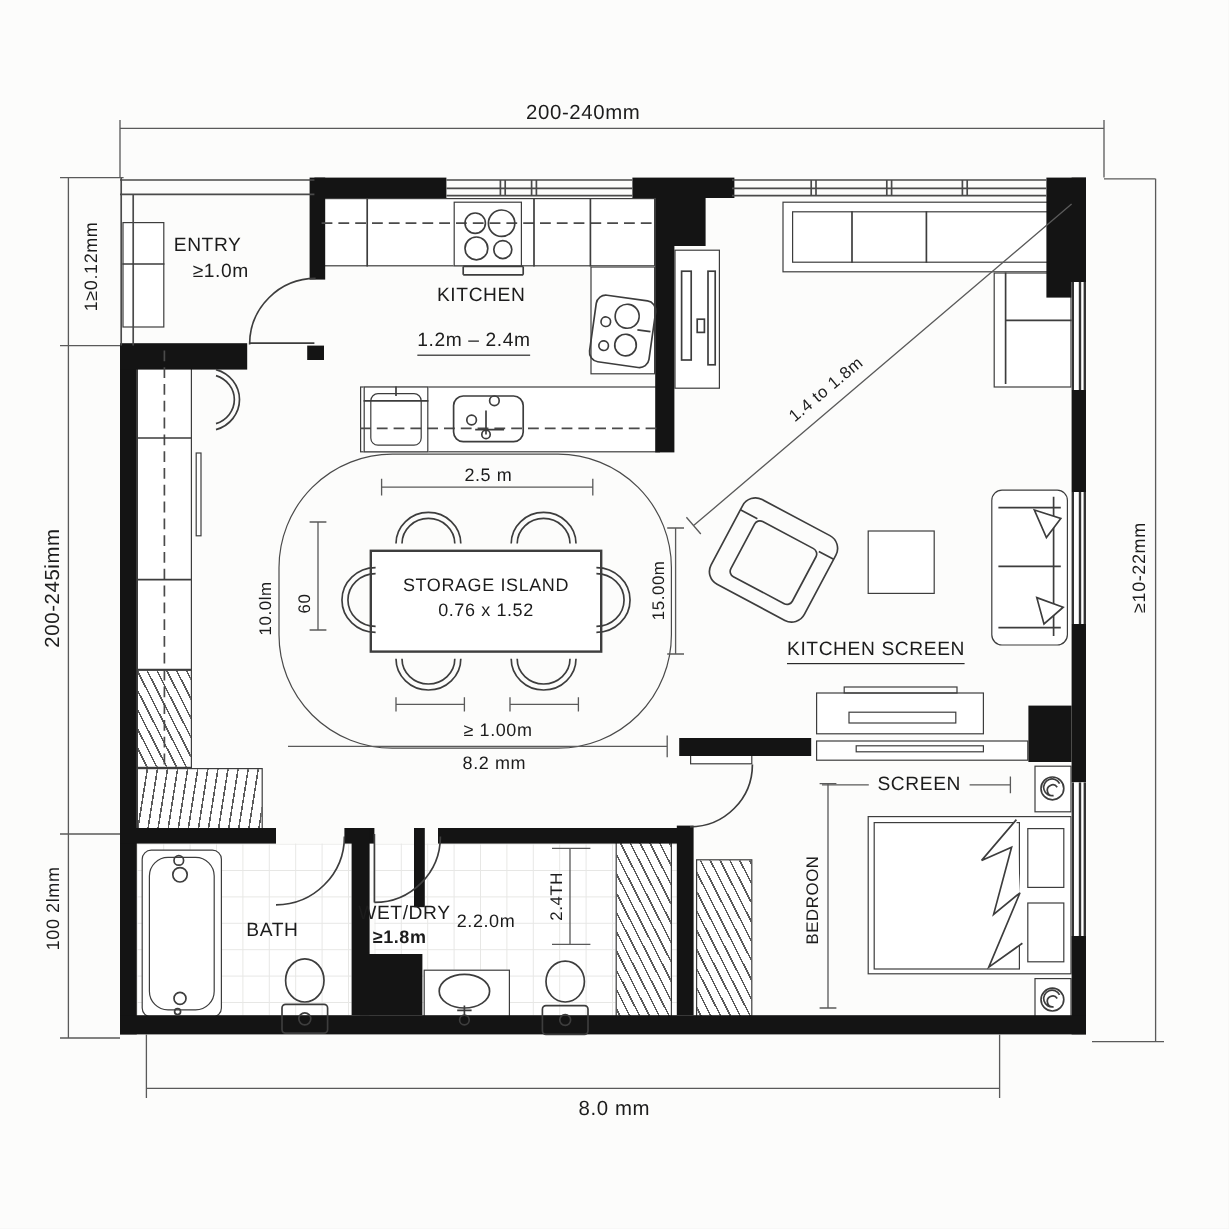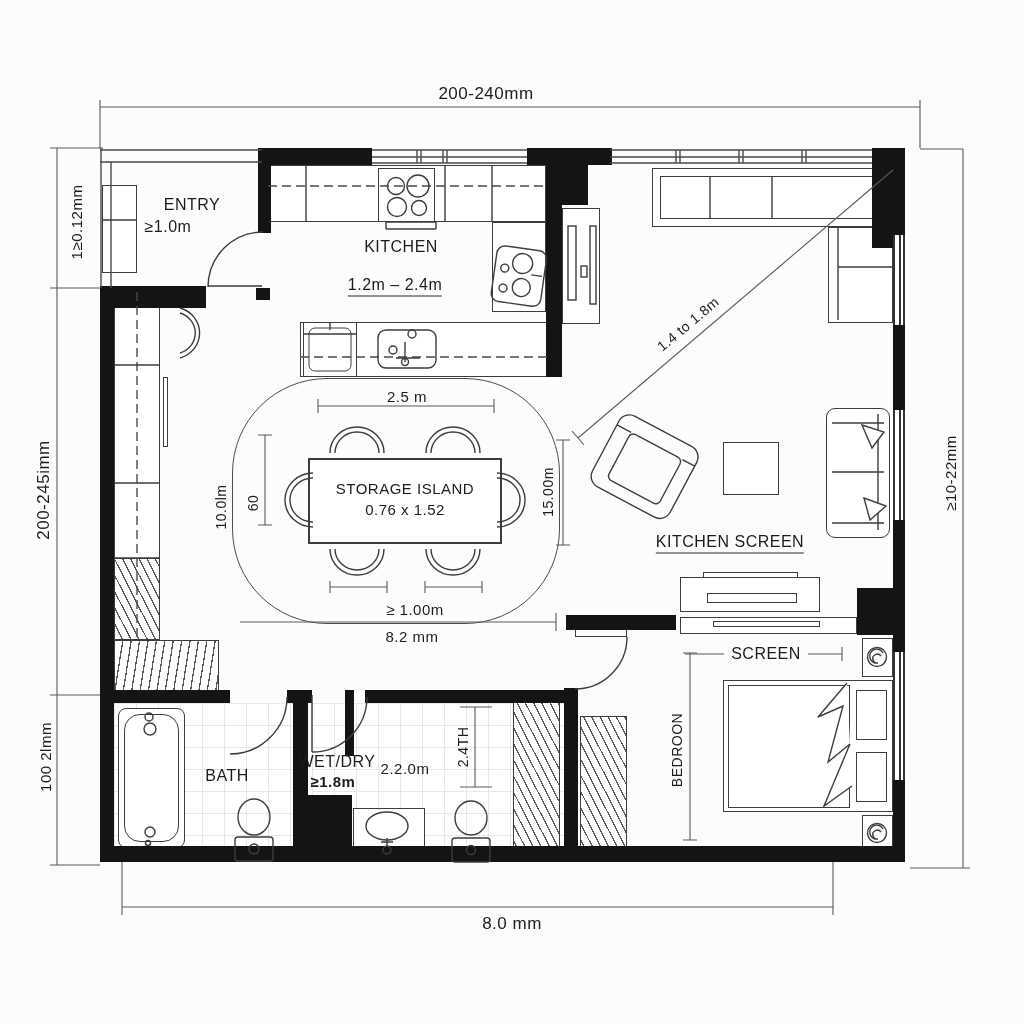--- a/index.html
+++ b/index.html
@@ -237,22 +237,22 @@
     </g>
   </svg>
 
   <div class="lbl lg" style="left:486px;top:94px;">200-240mm</div>
   <div class="lbl md v" style="left:76px;top:222px;">1≥0.12mm</div>
   <div class="lbl lg v" style="left:44px;top:490px;">200-245imm</div>
   <div class="lbl md v" style="left:45px;top:757px;">100 2lmm</div>
   <div class="lbl md v" style="left:950px;top:473px;">≥10-22mm</div>
   <div class="lbl lg" style="left:512px;top:924px;">8.0 mm</div>
 
-  <div class="lbl" style="left:192px;top:205px;">ENTRY</div>
-  <div class="lbl" style="left:168px;top:227px;">≥1.0m</div>
+  <div class="lbl" style="left:173px;top:205px;">ENTRY</div>
+  <div class="lbl" style="left:184px;top:227px;">≥1.0m</div>
 
   <div class="lbl" style="left:401px;top:247px;">KITCHEN</div>
   <div class="lbl u" style="left:395px;top:286px;">1.2m – 2.4m</div>
   <div class="lbl md" style="left:407px;top:396px;">2.5 m</div>
 
   <div class="lbl md" style="left:405px;top:488px;">STORAGE ISLAND</div>
   <div class="lbl md" style="left:405px;top:509px;">0.76 x 1.52</div>
   <div class="lbl sm v" style="left:221px;top:507px;">10.0lm</div>
   <div class="lbl sm v" style="left:253px;top:503px;">60</div>
   <div class="lbl sm v" style="left:548px;top:492px;">15.00m</div>

